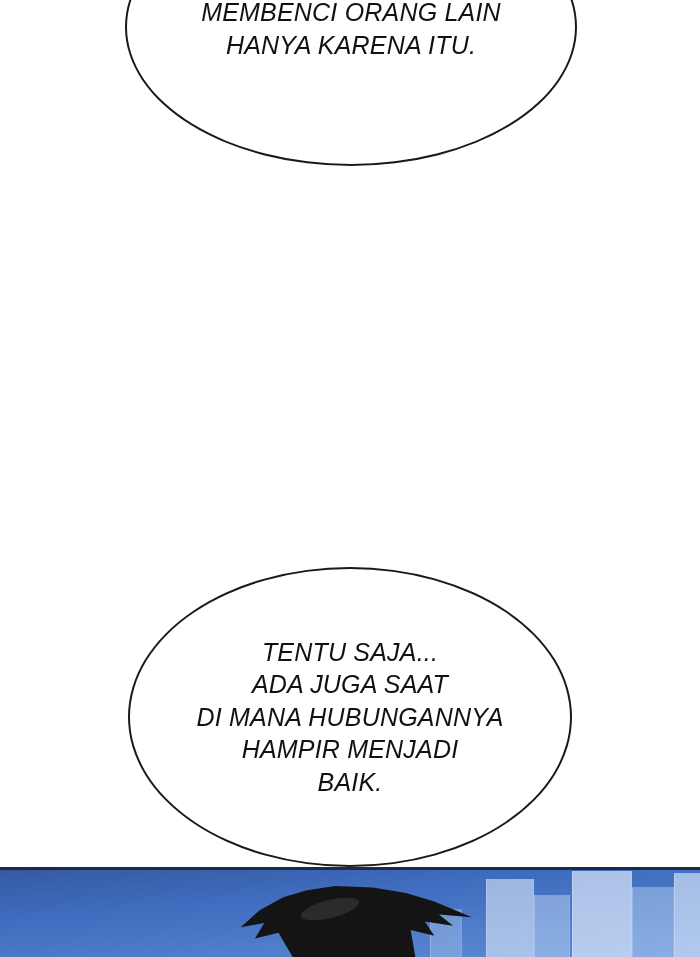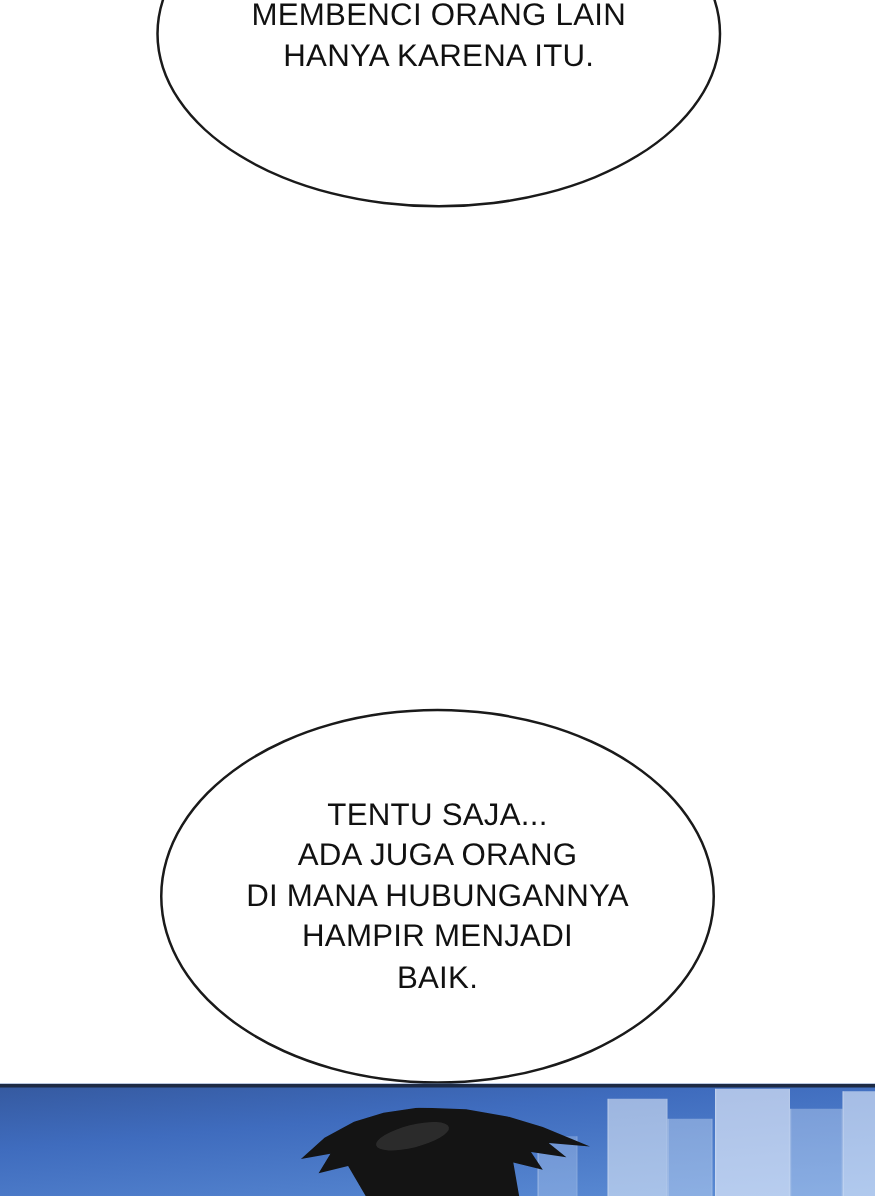--- a/index.html
+++ b/index.html
@@ -12,20 +12,21 @@
     height: 957px;
     position: relative;
     overflow: hidden;
     font-family: "Liberation Sans", sans-serif;
   }
 
   .page {
     position: absolute;
     inset: 0;
     background: #ffffff;
+    font-style: italic;
   }
 
   
   .balloon {
     position: absolute;
     border: 2px solid #1a1a1a;
     border-radius: 50%;
     background: #ffffff;
     box-sizing: border-box;
     display: flex;
@@ -133,21 +134,21 @@
 
 <div class="page">
 
   <div class="balloon" id="balloon-top">
     <div class="balloon-text">MEMBENCI ORANG LAIN
 HANYA KARENA ITU.</div>
   </div>
 
   <div class="balloon" id="balloon-bottom">
     <div class="balloon-text">TENTU SAJA...
-ADA JUGA ORANG
+ADA JUGA SAAT
 DI MANA HUBUNGANNYA
 HAMPIR MENJADI
 BAIK.</div>
   </div>
 
   <div class="art-panel">
     <div class="sky"></div>
     <div class="bld b6"></div>
     <div class="bld b1"></div>
     <div class="bld b2"></div>

